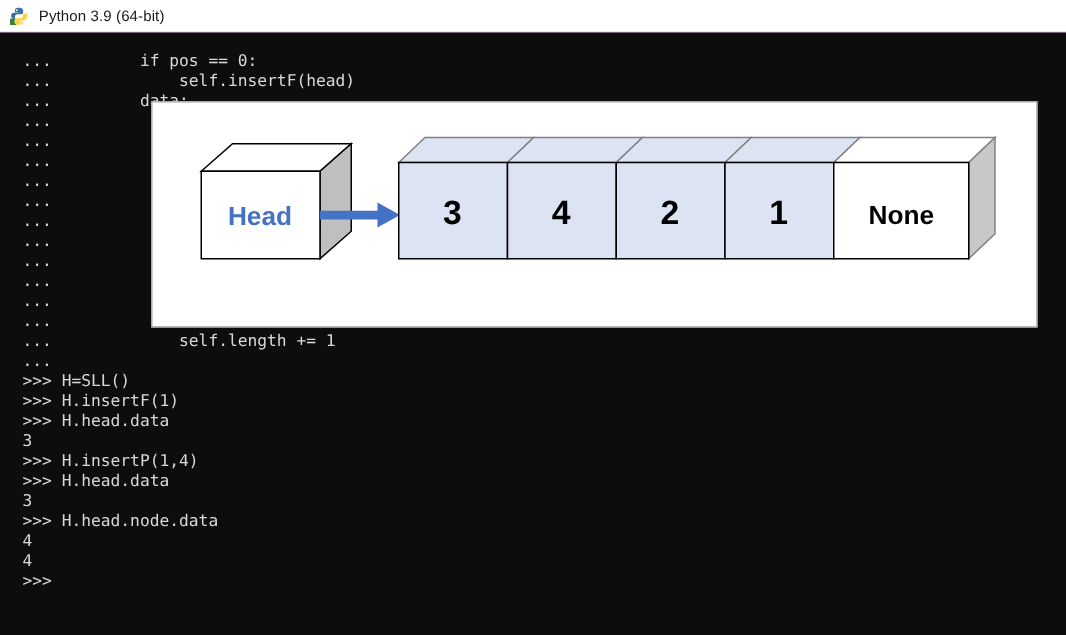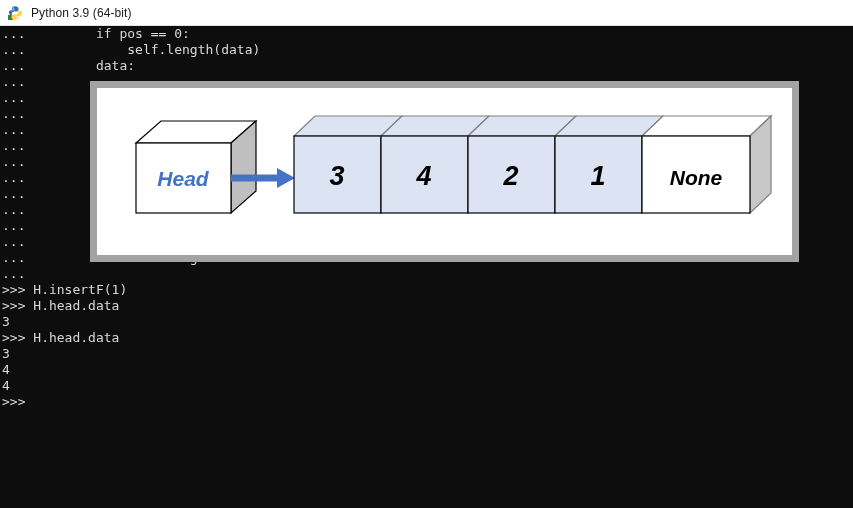--- a/index.html
+++ b/index.html
@@ -48,43 +48,42 @@
     position: absolute;
     left: 0; top: 26px;
     width: 853px;
     height: 482px;
     background: #0d0d0d;
     font-family: "DejaVu Sans Mono", "Liberation Mono", monospace;
     font-size: 13px;
     line-height: 16px;
     color: #d8d8d8;
     overflow: hidden;
-    padding: 0;
+    padding: 16px;
     box-sizing: border-box;
   }
   .cline {
     height: 16px;
     line-height: 16px;
     white-space: pre;
     padding-left: 2px;
     color: #d8d8d8;
   }
 
   
   #diagram {
     position: absolute;
-    left: 90px;
+    left: 121px;
     top: 81px;
     width: 709px;
     height: 181px;
     background: #ffffff;
-    border: 7px solid #a3a3a3;
+    border: 1px solid #a3a3a3;
     box-sizing: border-box;
     overflow: hidden;
-    font-style: italic;
   }
   #diagram svg { display: block; }
   .box-label-head {
     font-family: "Liberation Sans", sans-serif;
     font-size: 21px;
     font-weight: bold;
     fill: #4472c4;
   }
   .box-label-num {
     font-family: "Liberation Sans", sans-serif;
@@ -120,40 +119,43 @@
                L8.7 11.4 L8.7 10.9 L12.7 10.9 C13.8 10.9 14.3 10.1 14.6 9.0
                C15.0 7.8 15.0 6.7 14.6 5.9 C14.3 5.2 13.8 5.9 12.7 5.9 Z
                M9.9 12.2 C10.3 12.2 10.6 12.5 10.6 12.9 C10.6 13.3 10.3 13.6 9.9 13.6
                C9.6 13.6 9.2 13.3 9.2 12.9 C9.2 12.5 9.6 12.2 9.9 12.2 Z" fill="#ffd343"></path>
     </svg>
     <span id="title-text">Python 3.9 (64-bit)</span>
   </div>
 
   <div id="console">
       <div class="cline">...         if pos == 0:</div>
-      <div class="cline">...             self.length(data)</div>
+      <div class="cline">...             self.insertF(head)</div>
       <div class="cline">...         data:</div>
       <div class="cline">... </div>
       <div class="cline">... </div>
       <div class="cline">... </div>
       <div class="cline">... </div>
       <div class="cline">... </div>
       <div class="cline">... </div>
       <div class="cline">... </div>
       <div class="cline">... </div>
       <div class="cline">... </div>
       <div class="cline">... </div>
       <div class="cline">... </div>
       <div class="cline">...             self.length += 1</div>
       <div class="cline">... </div>
+      <div class="cline">&gt;&gt;&gt; H=SLL()</div>
       <div class="cline">&gt;&gt;&gt; H.insertF(1)</div>
       <div class="cline">&gt;&gt;&gt; H.head.data</div>
       <div class="cline">3</div>
+      <div class="cline">&gt;&gt;&gt; H.insertP(1,4)</div>
       <div class="cline">&gt;&gt;&gt; H.head.data</div>
       <div class="cline">3</div>
+      <div class="cline">&gt;&gt;&gt; H.head.node.data</div>
       <div class="cline">4</div>
       <div class="cline">4</div>
       <div class="cline">&gt;&gt;&gt; </div>
     </div>
 
   <div id="diagram">
     <svg width="707" height="179" viewBox="0 0 707 179">
 
       <g>
 

